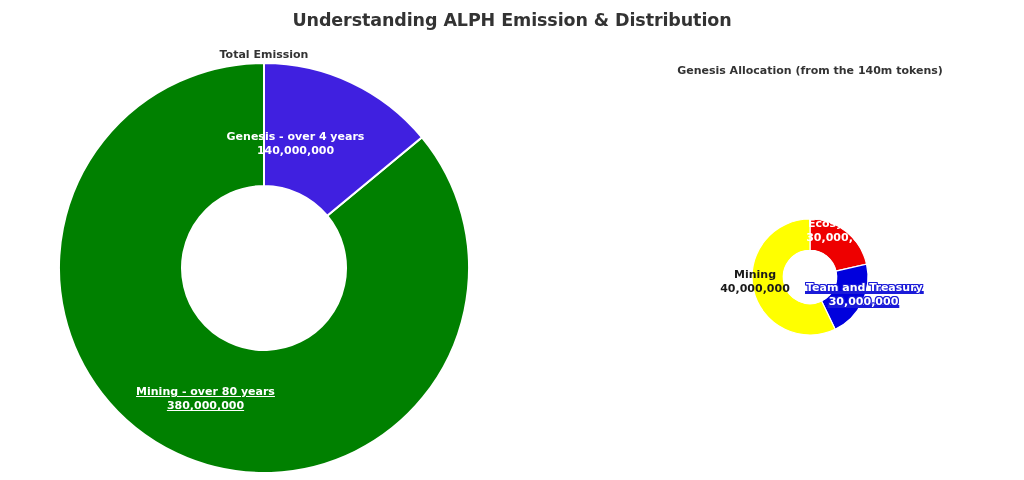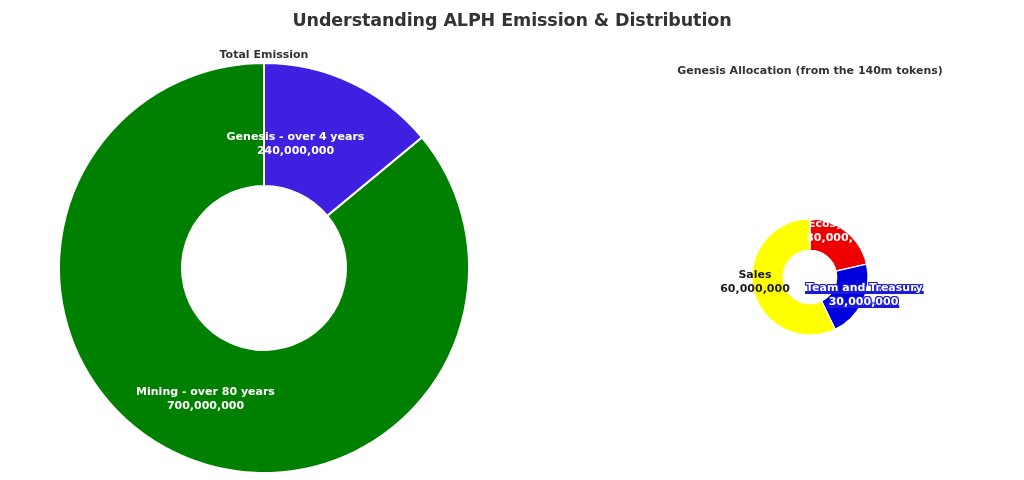--- a/index.html
+++ b/index.html
@@ -122,36 +122,36 @@
     <g>
       <path id="ecosystem-slice" fill="#ee0000" stroke="#ffffff" stroke-width="1.2" d="M 810 219 A 58 58 0 0 1 866.5458189065457 264.09378583053376 L 836.011076697011 271.0631414820455 A 26.68 26.68 0 0 0 810 250.32 Z"></path>
       <path id="team-treasury-slice" fill="#0000dd" stroke="#ffffff" stroke-width="1.2" d="M 866.5458189065457 264.09378583053376 A 58 58 0 0 1 835.1652568688183 329.2561943383403 L 821.5760181596564 301.03784939563656 A 26.68 26.68 0 0 0 836.011076697011 271.0631414820455 Z"></path>
       <path id="sales-slice" fill="#ffff00" stroke="#ffffff" stroke-width="1.2" d="M 835.1652568688183 329.2561943383403 A 58 58 0 1 1 810 219 L 810 250.32 A 26.68 26.68 0 1 0 821.5760181596564 301.03784939563656 Z"></path>
       <circle cx="810" cy="277" r="27" fill="#ffffff"></circle>
     </g>
   </svg>
 
   <div class="slice-label label-white" style="left:203px; top:130px; width:185px;">
     <span class="label-line1">Genesis - over 4 years</span>
-    <span class="label-line2">240,000,000</span>
+    <span class="label-line2">140,000,000</span>
   </div>
 
-  <div class="slice-label label-white" style="left:113px; top:385px; width:185px;">
+  <div class="slice-label label-white" style="left:113px; top:385px; width:185px;text-decoration:underline;">
     <span class="label-line1">Mining - over 80 years</span>
-    <span class="label-line2">700,000,000</span>
+    <span class="label-line2">380,000,000</span>
   </div>
 
   <div class="slice-label label-white" style="left:784px; top:217px; width:114px;text-align:center;">
     <span class="label-line1">Ecosystem</span>
     <span class="label-line2">30,000,000</span>
   </div>
 
   <div class="slice-label label-outlined" style="left:806px; top:281px; width:115px;text-decoration:underline;">
     <span class="label-line1">Team and Treasury</span>
     <span class="label-line2">30,000,000</span>
   </div>
 
   <div class="slice-label label-dark" style="left:710px; top:268px; width:90px;">
-    <span class="label-line1">Sales</span>
-    <span class="label-line2">60,000,000</span>
+    <span class="label-line1">Mining</span>
+    <span class="label-line2">40,000,000</span>
   </div>
 
 </div>
 
 </body></html>

